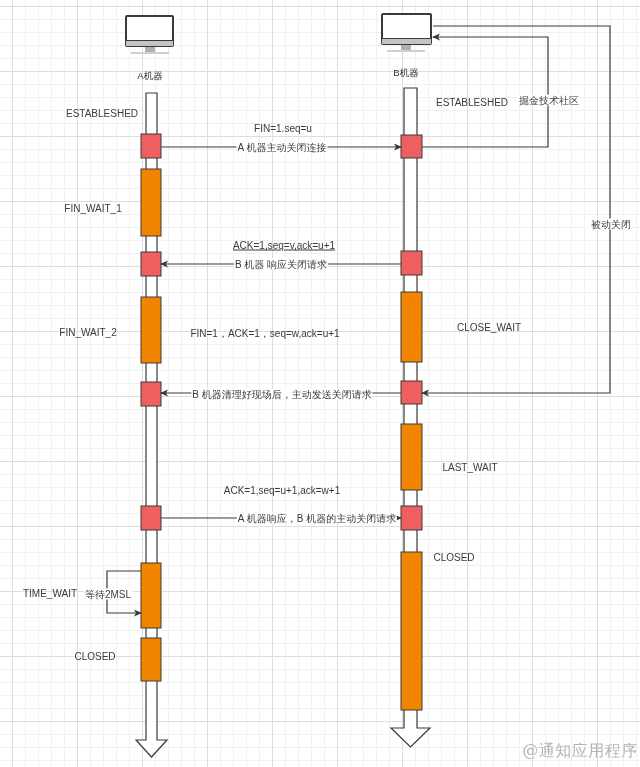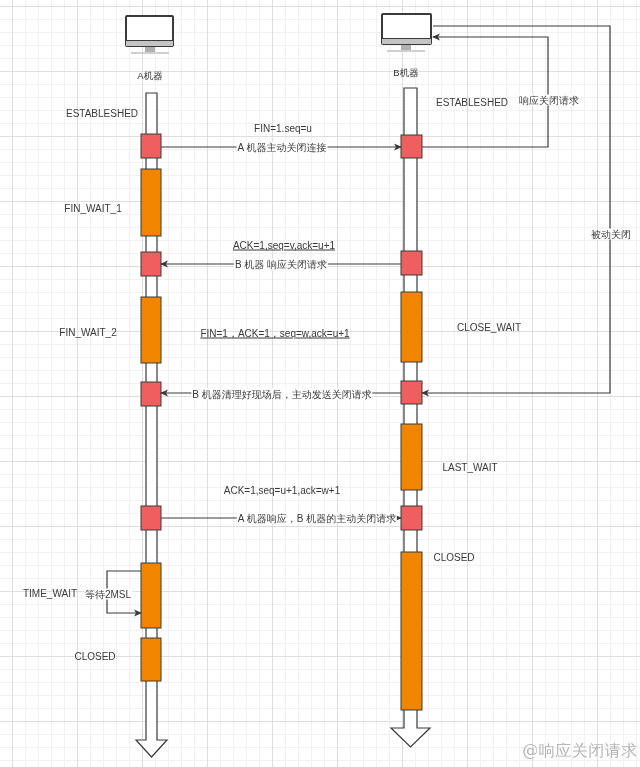--- a/index.html
+++ b/index.html
@@ -114,24 +114,24 @@
   <div class="lbl" style="left:466px; top:327px;margin-left:23px;">CLOSE_WAIT</div>
   <div class="lbl" style="left:470px; top:467px;text-align:right;">LAST_WAIT</div>
   <div class="lbl" style="left:454px; top:557px;">CLOSED</div>
 
   <div class="lbl" style="left:283px; top:128px;text-align:center;">FIN=1.seq=u</div>
   <div class="lbl bg" style="left:282px; top:147px;">A 机器主动关闭连接</div>
 
   <div class="lbl" style="left:284px; top:245px;text-decoration:underline;">ACK=1,seq=v,ack=u+1</div>
   <div class="lbl bg" style="left:281px; top:264px;">B 机器 响应关闭请求</div>
 
-  <div class="lbl" style="left:275px; top:333px;text-decoration:underline;">FIN=1，ACK=1，seq=w,ack=u+1</div>
+  <div class="lbl" style="left:265px; top:333px;">FIN=1，ACK=1，seq=w,ack=u+1</div>
   <div class="lbl bg" style="left:282px; top:394px;">B 机器清理好现场后，主动发送关闭请求</div>
 
   <div class="lbl" style="left:282px; top:490px;">ACK=1,seq=u+1,ack=w+1</div>
   <div class="lbl bg" style="left:281px; top:518px;margin-left:36px;">A 机器响应，B 机器的主动关闭请求</div>
 
-  <div class="lbl bg" style="left:549px; top:100px;">响应关闭请求</div>
-  <div class="lbl bg" style="left:611px; top:234px;">被动关闭</div>
+  <div class="lbl bg" style="left:549px; top:100px;">掘金技术社区</div>
+  <div class="lbl bg" style="left:611px; top:224px;">被动关闭</div>
   <div class="lbl bg" style="left:108px; top:594px;">等待2MSL</div>
 
-  <div class="watermark" style="left:580px; top:751px;">@响应关闭请求</div>
+  <div class="watermark" style="left:580px; top:751px;">@通知应用程序</div>
 </div>
 
 </body></html>

